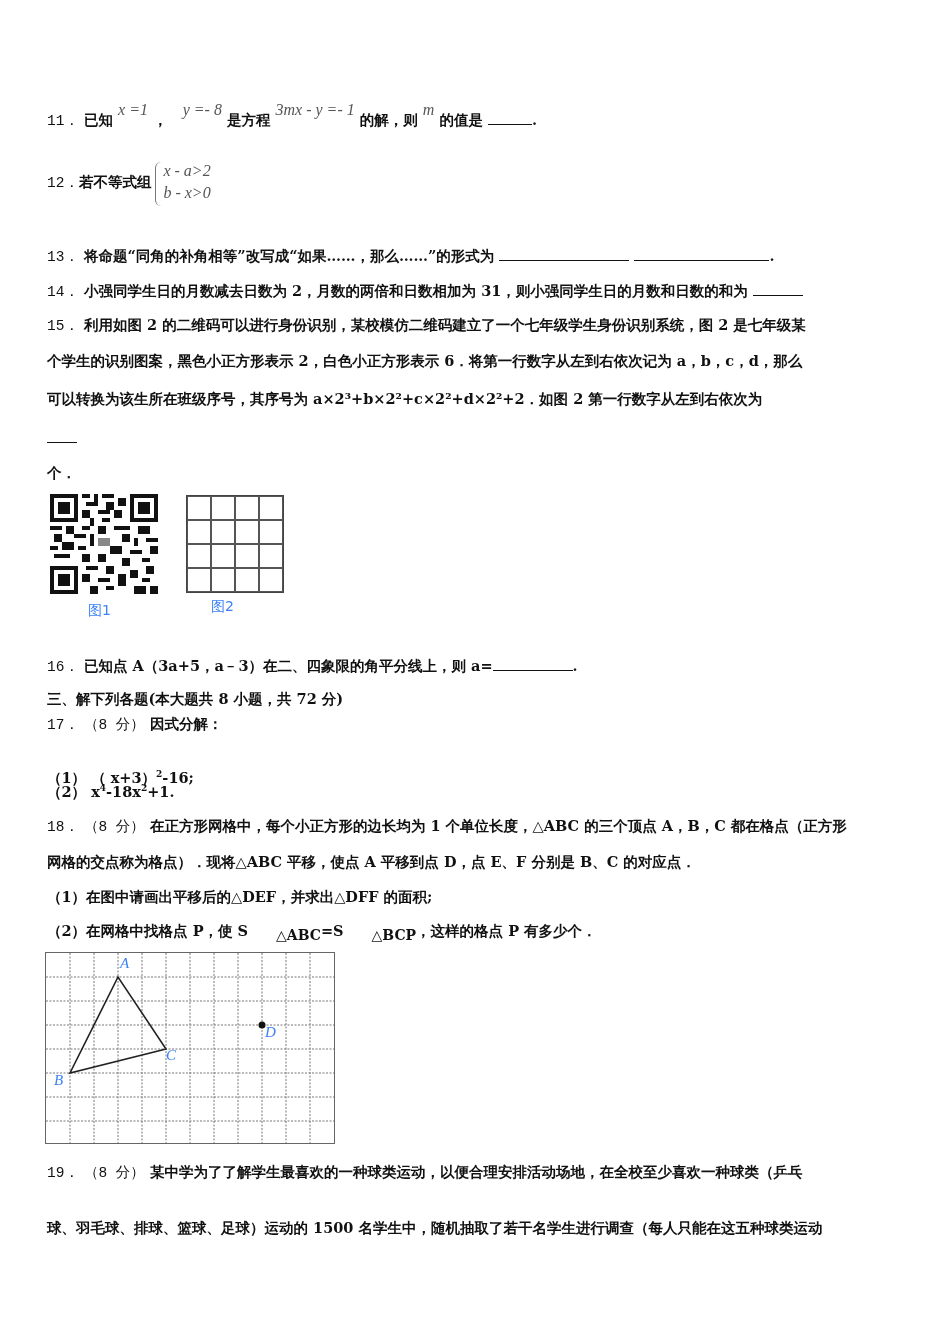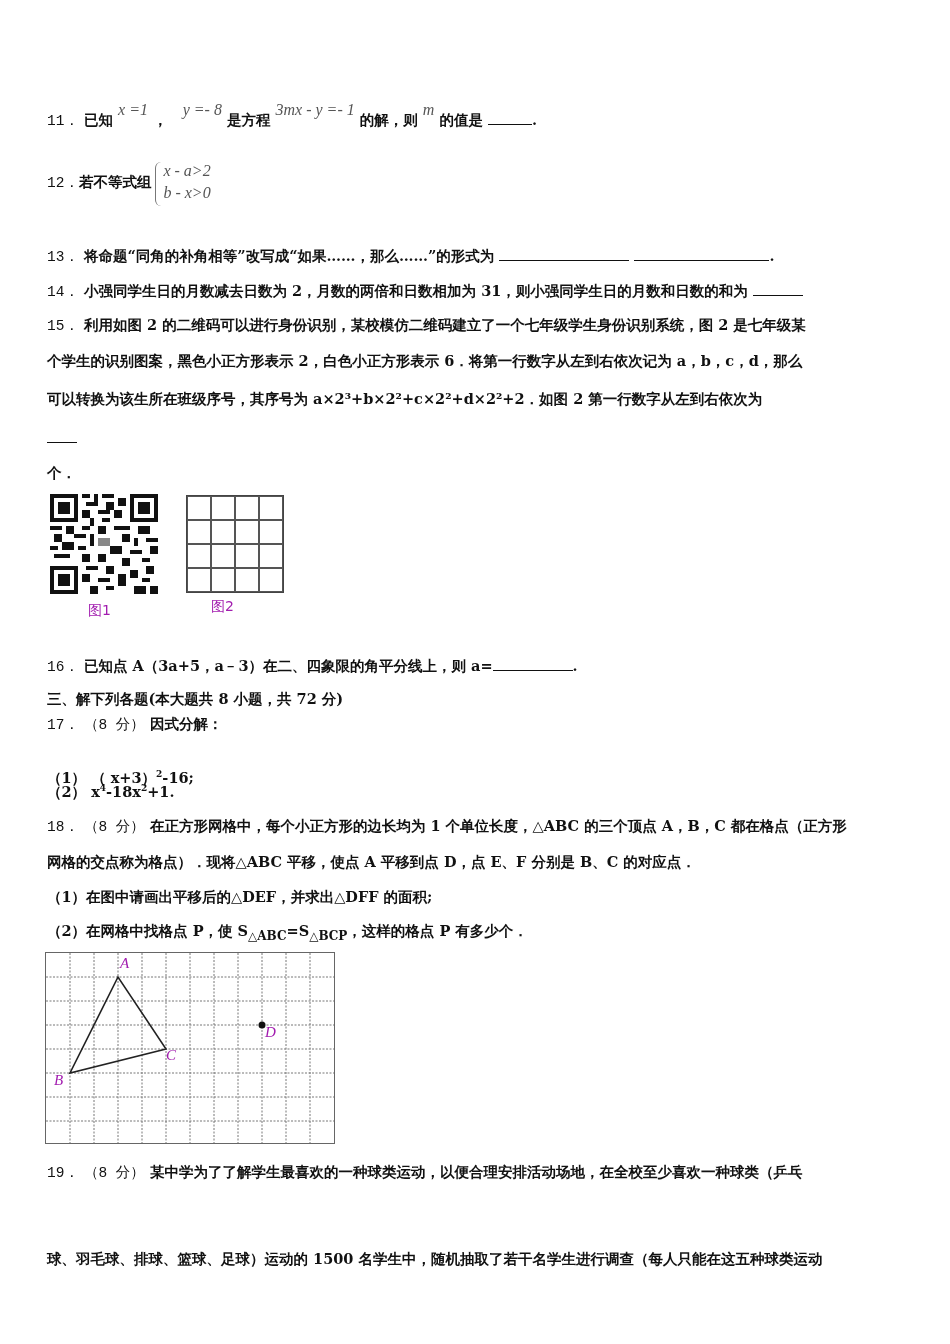--- a/index.html
+++ b/index.html
@@ -4,30 +4,30 @@
 <style>
   html, body { margin:0; padding:0; background:#ffffff; }
   body { width:950px; height:1344px; position:relative; overflow:hidden;
          font-family:"DejaVu Serif", "Liberation Serif", serif; color:#111; }
   .line { position:absolute; left:47px; font-size:14.5px; white-space:nowrap; font-weight:bold; }
   .num { font-weight:normal; font-family:Liberation Mono, monospace; }
   .math { font-family:"Liberation Serif", serif; font-style:italic; font-weight:normal; color:#555; font-size:16px; }
   .math-up { position:relative; top:-10px; }
   .blank { display:inline-block; border-bottom:1.3px solid #111; height:14px; vertical-align:baseline; }
   sup { font-size:9px; }
-  sub { font-size:12px; }
+  sub { font-size:14px;margin-left:28px; }
   .brace-wrap { display:inline-block; position:relative; vertical-align:middle; margin:0 4px; }
   .brace { position:absolute; left:0; top:0; width:6px; height:44px; border-left:1px solid #777;
            border-radius:6px 0 0 6px; }
   .brace-lines { padding-left:8px; display:flex; flex-direction:column; gap:4px; }
   .qr { position:absolute; left:50px; top:493px; width:108px; height:102px; }
   .grid2 { position:absolute; left:186px; top:495px; width:96px; height:96px;
            border:1.5px solid #444; display:grid; grid-template-columns:repeat(4,1fr); grid-template-rows:repeat(4,1fr); }
   .grid2 div { border:1px solid #555; }
-  .fig-label { position:absolute; font-family:"DejaVu Sans", sans-serif; font-size:14px; font-weight:normal; color:#a21caf;text-align:right; }
+  .fig-label { position:absolute; font-family:"DejaVu Sans", sans-serif; font-size:14px; font-weight:normal; color:#3b82f6;text-align:right; }
   .grid-fig { position:absolute; left:45px; top:952px; width:288px; height:190px; border:1px solid #666; }
 </style>
 </head>
 <body>
 
 <div class="line" style="top:110px;">
   <span class="num">11．</span>
   <span>已知</span>
   <span class="math math-up">x =1</span>
   <span>，</span>
@@ -233,15 +233,15 @@
 <div class="fig-label" style="left:120px; top:955px; font-style:italic; font-family:'Liberation Serif',serif; font-size:15px;">A</div>
 <div class="fig-label" style="left:54px; top:1072px; font-style:italic; font-family:'Liberation Serif',serif; font-size:15px;">B</div>
 <div class="fig-label" style="left:166px; top:1047px; font-style:italic; font-family:'Liberation Serif',serif; font-size:15px;">C</div>
 <div class="fig-label" style="left:265px; top:1024px; font-style:italic; font-family:'Liberation Serif',serif; font-size:15px;">D</div>
 
 <div class="line" style="top:1163px;">
   <span class="num">19．</span>
   <span class="num">（8 分）</span>
   <span>某中学为了了解学生最喜欢的一种球类运动，以便合理安排活动场地，在全校至少喜欢一种球类（乒乓</span>
 </div>
-<div class="line" style="top:1250px;text-align:center;">
+<div class="line" style="top:1219px;text-align:center;">
   <span>球、羽毛球、排球、篮球、足球）运动的 1500 名学生中，随机抽取了若干名学生进行调查（每人只能在这五种球类运动</span>
 </div>
 
 </body></html>

